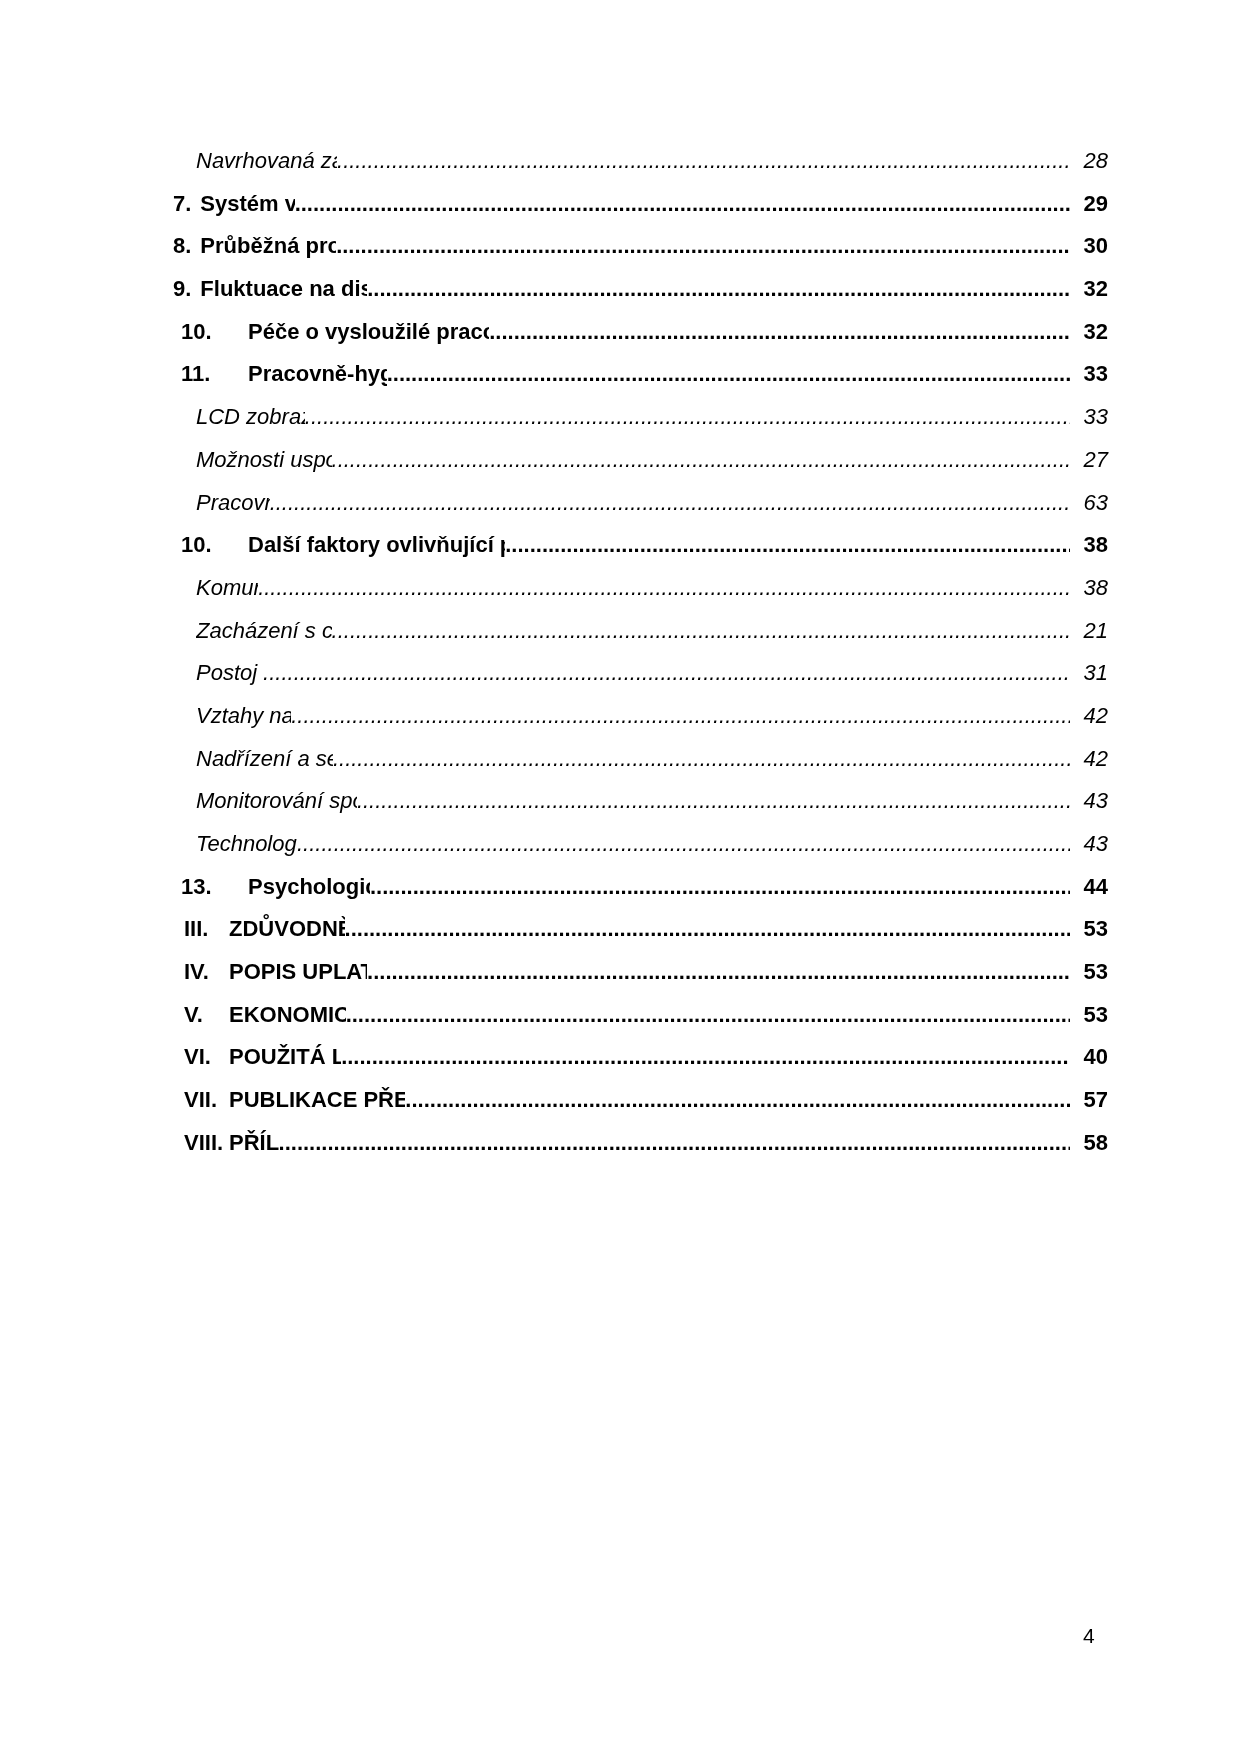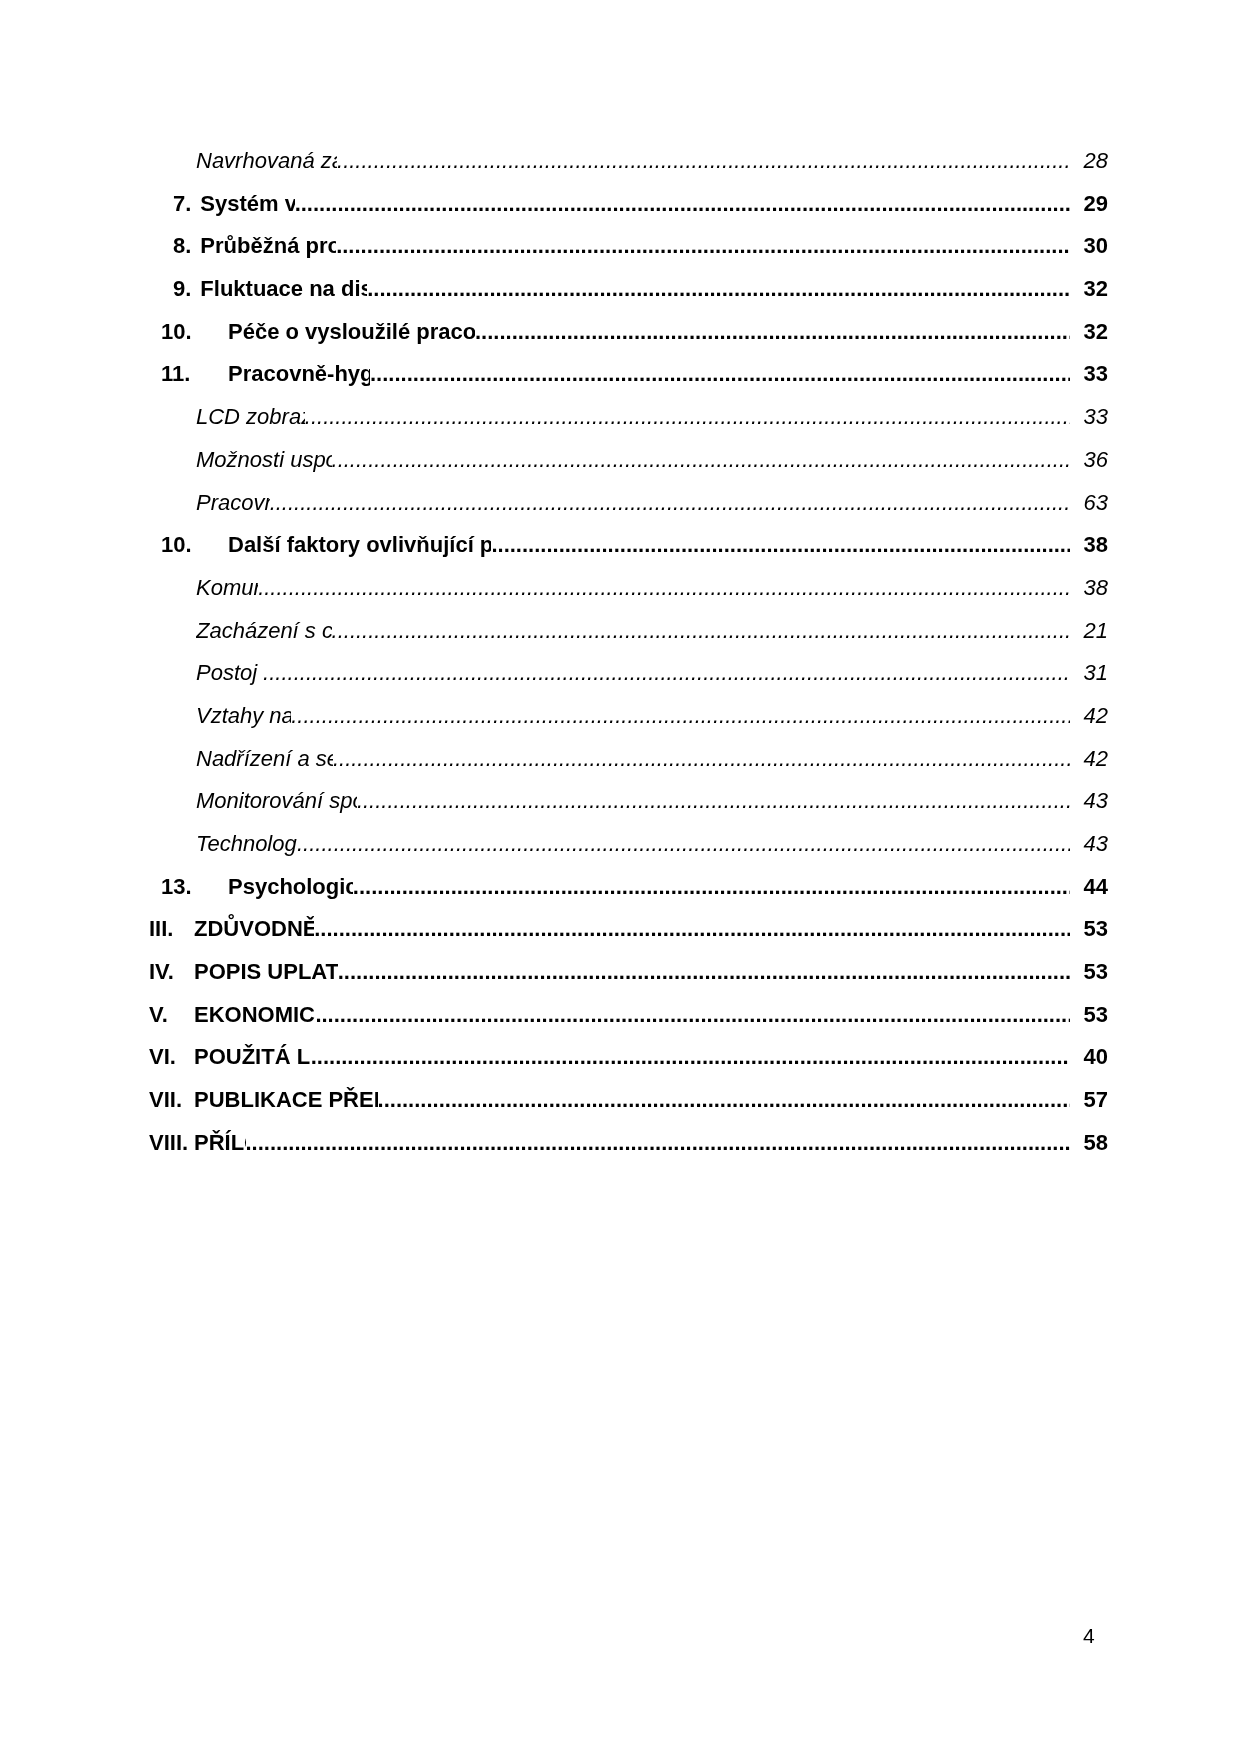--- a/index.html
+++ b/index.html
@@ -31,24 +31,24 @@
     align-items: baseline;
     height: 42.7px;
     line-height: 42.7px;
     font-size: 22px;
     white-space: nowrap;
   }
   .toc-row.bold { font-weight: 700; }
   .toc-row.italic { font-style: italic; font-weight: 400; }
 
   .num { flex: 0 0 auto; }
-  .indent-roman .num { width: 45px; }
+  .indent-roman .num { width: 45px; margin-left: 35px; }
   .indent-num1 { margin-left: 24px; }
   .indent-num1 .num { margin-right: 9px; }
-  .indent-num2 { margin-left: 12px; }
+  .indent-num2 { margin-left: 32px; }
   .indent-num2 .num { width: 67px; }
   .indent-sub { margin-left: 47px; }
 
   .label {
     flex: 0 1 auto;
     overflow: hidden;
     padding-right: 3px;
   }
   .leader {
     flex: 1 1 auto;
@@ -118,21 +118,21 @@
       <div class="toc-row italic indent-sub">
 
     <span class="label">LCD zobrazení x VEZO</span>
     <span class="leader"></span>
     <span class="page">33</span>
   </div>
       <div class="toc-row italic indent-sub">
 
     <span class="label">Možnosti uspořádání místnosti</span>
     <span class="leader"></span>
-    <span class="page">36</span>
+    <span class="page">27</span>
   </div>
       <div class="toc-row italic indent-sub">
 
     <span class="label">Pracovní režim </span>
     <span class="leader"></span>
     <span class="page">63</span>
   </div>
       <div class="toc-row bold indent-num2">
     <span class="num">10.</span>
     <span class="label">Další faktory ovlivňující práci dispečera, zdroje pro posilování motivace </span>

